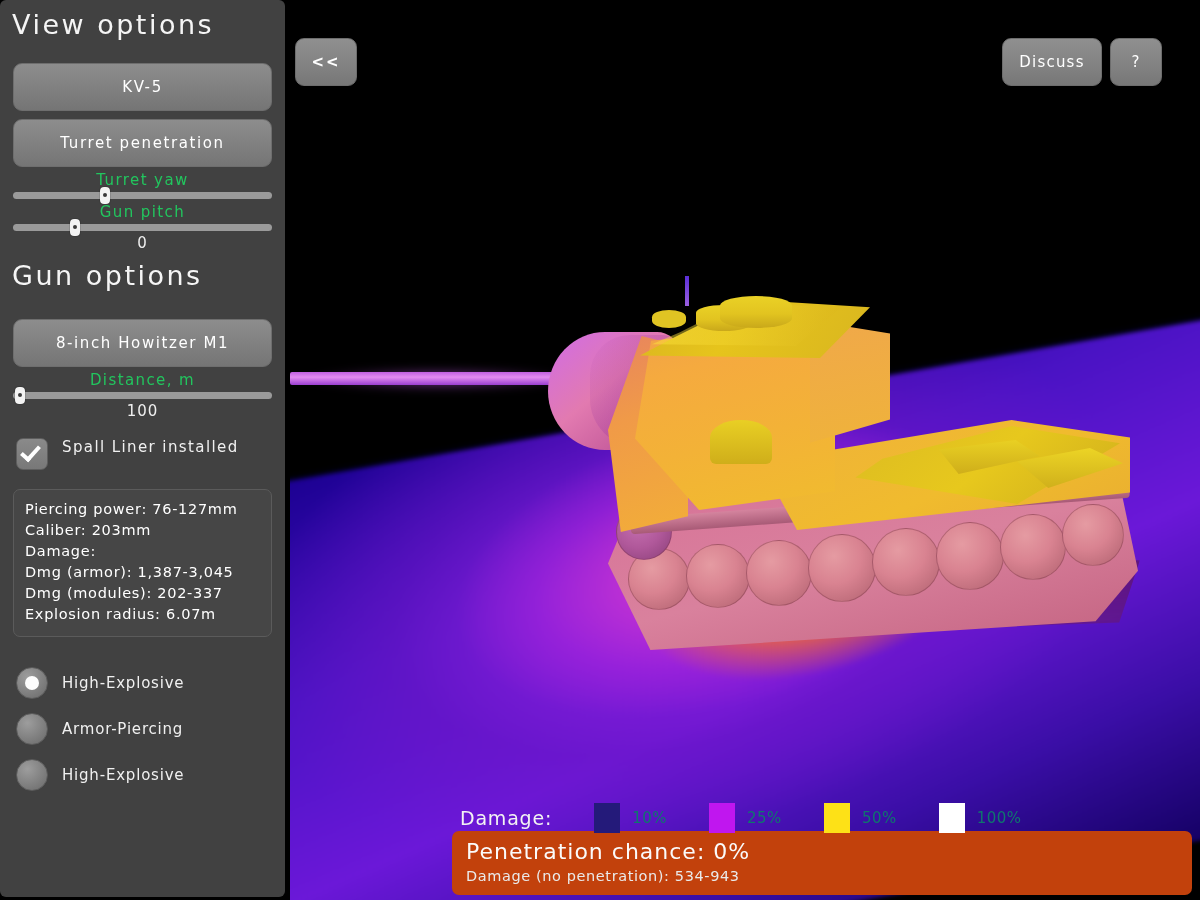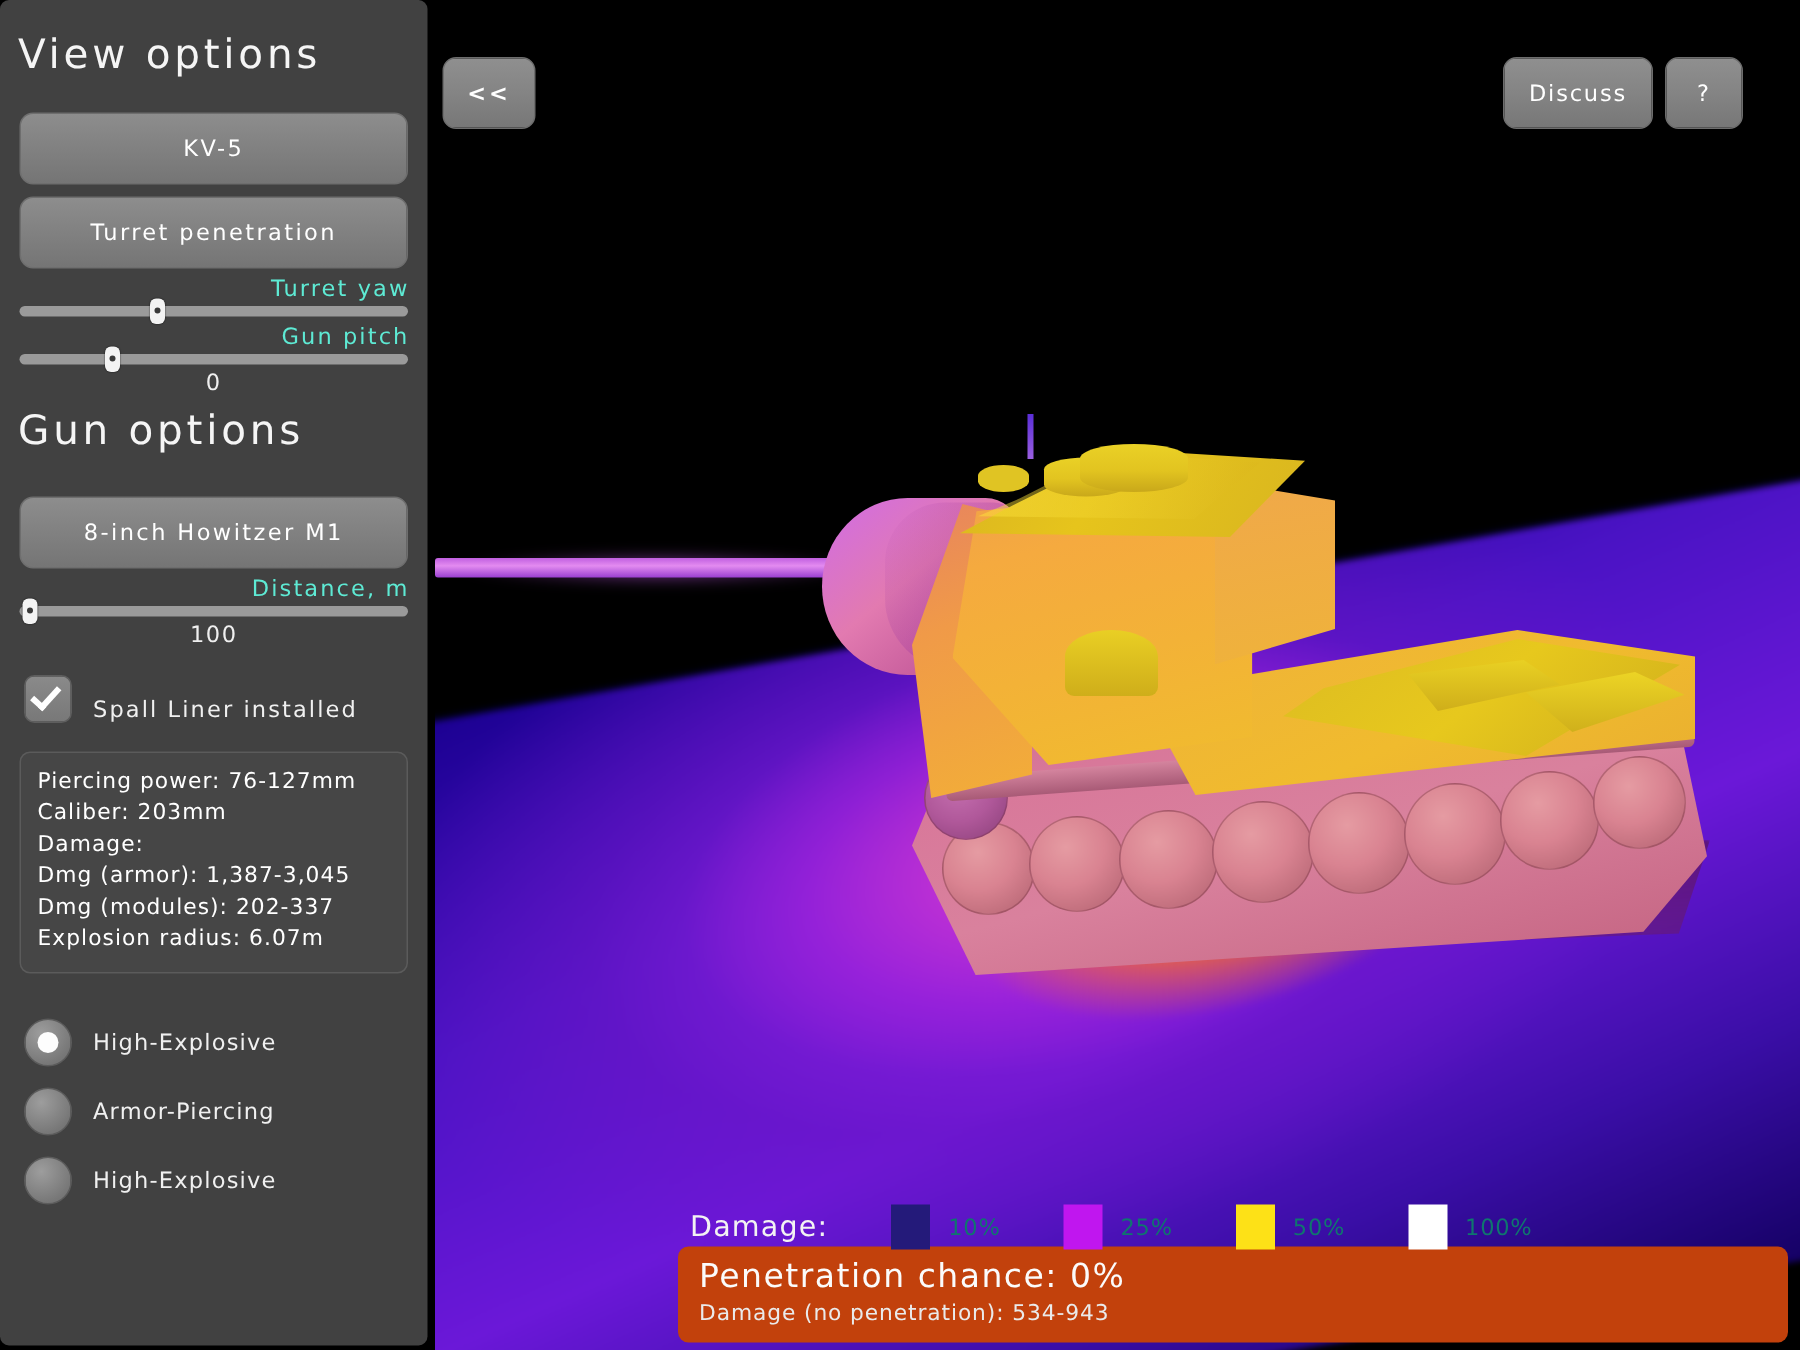--- a/index.html
+++ b/index.html
@@ -10,21 +10,21 @@
     overflow: hidden;
   }
   #app { position: relative; width: 1200px; height: 900px; background: #000; }
 
   
   #sidebar {
     position: absolute; left: 0; top: 0;
     width: 285px; height: 897px;
     background: #414141;
     border-radius: 6px;
-    padding: 12px 12px;
+    padding: 0 12px;
     color: #f2f2f2;
   }
   .section-title {
     font-size: 27px; letter-spacing: 2.5px;
     color: #f5f5f5; font-weight: 400;
     padding-top: 10px;
   }
   #view-options-title { padding-top: 9px; }
   #gun-options-title { padding-top: 8px; }
 
@@ -35,22 +35,22 @@
     border-radius: 9px;
     background: linear-gradient(to bottom, #8d8d8d 0%, #828282 45%, #757575 100%);
     color: #fff;
     font-size: 15px; letter-spacing: 1.6px;
     text-align: center; line-height: 46px;
     font-family: "DejaVu Sans", sans-serif;
     cursor: pointer;
   }
 
   .slider-label {
-    text-align: right; font-size: 15px;
-    letter-spacing: 1.4px; color: #5eead4;
+    text-align: center; font-size: 15px;
+    letter-spacing: 1.4px; color: #22c55e;
     margin-top: 4px; margin-bottom: 3px;
   }
   .slider-value {
     text-align: center; font-size: 15px;
     letter-spacing: 1px; color: #efefef;
     margin-top: 3px;
   }
   .slider-track {
     position: relative;
     width: 259px; height: 7px;
@@ -67,21 +67,21 @@
     cursor: pointer;
   }
   .slider-knob::after {
     content: ""; position: absolute;
     left: 3px; top: 6px; width: 4px; height: 4px;
     background: #3a3a3a; border-radius: 50%;
   }
 
   
   #spall-row {
-    display: flex; align-items: flex-end;
+    display: flex; align-items: flex-start;
     margin-top: 18px; padding-left: 4px;
   }
   .checkbox {
     position: relative;
     width: 32px; height: 32px;
     border-radius: 7px;
     background: linear-gradient(to bottom, #8a8a8a, #787878);
     border: 1px solid #5e5e5e;
     cursor: pointer; flex: 0 0 auto;
   }

